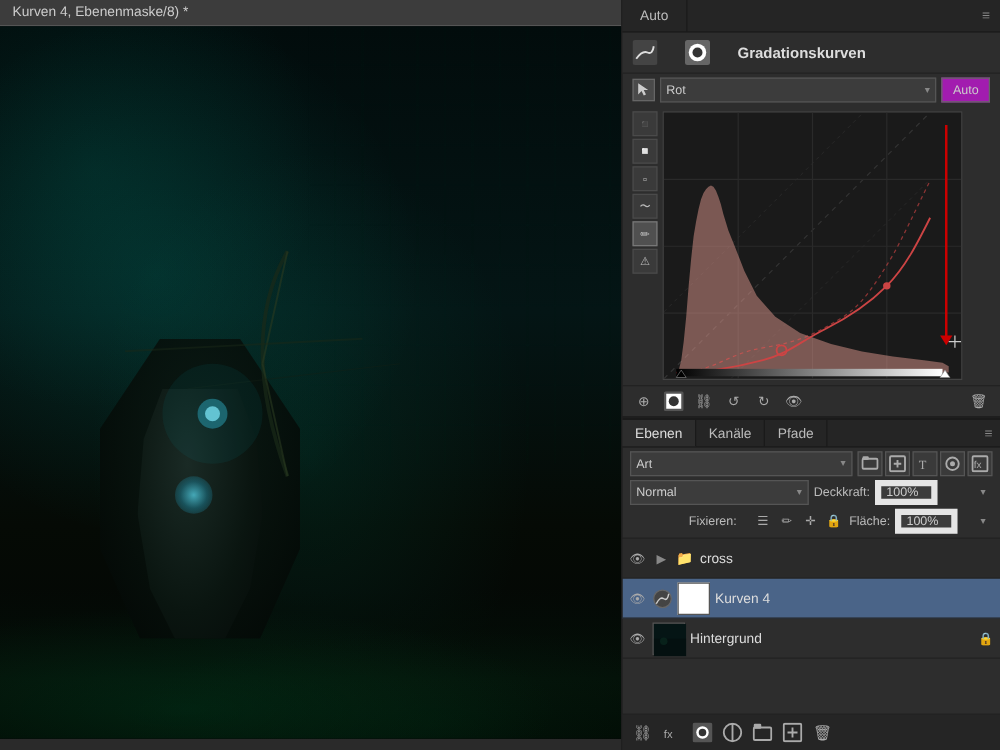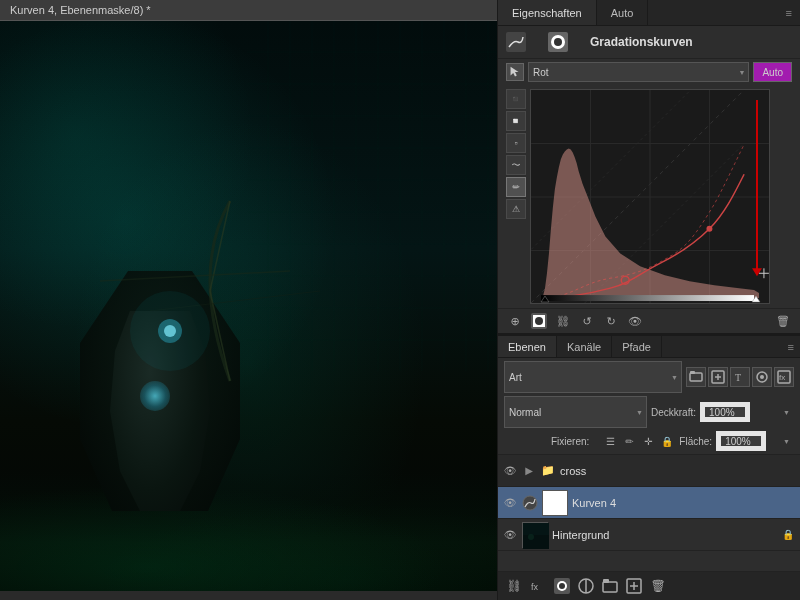--- a/index.html
+++ b/index.html
@@ -395,21 +395,21 @@
       pointer-events: none;
     }
 
     .layer-select {
       width: 100%;
       background: #3c3c3c;
       border: 1px solid #555;
       color: #ccc;
       font-size: 10px;
       padding: 2px 4px;
-      height: 32px;
+      height: 20px;
       appearance: none;
       -webkit-appearance: none;
       cursor: pointer;
     }
 
     .layer-icons-row {
       display: flex;
       gap: 2px;
     }
 
@@ -651,21 +651,20 @@
       <circle cx="170" cy="310" r="6" fill="#80e0f0" opacity="0.8"></circle>
 
       <ellipse cx="170" cy="310" rx="40" ry="40" fill="#00a0b0" opacity="0.08"></ellipse>
     </svg>
   </div>
 </div>
 
 <div class="right-panel">
 
   <div class="panel-tabs">
-    <div class="panel-tab active">Eigenschaften</div>
     <div class="panel-tab">Auto</div>
     <div class="panel-collapse-btn">≡</div>
   </div>
 
   <div class="curves-header">
 
     <svg width="20" height="20" viewBox="0 0 20 20">
       <rect width="20" height="20" fill="#444" rx="2"></rect>
       <path d="M3 15 Q8 8 12 10 Q16 12 17 5" stroke="#ddd" stroke-width="1.5" fill="none"></path>
     </svg>

